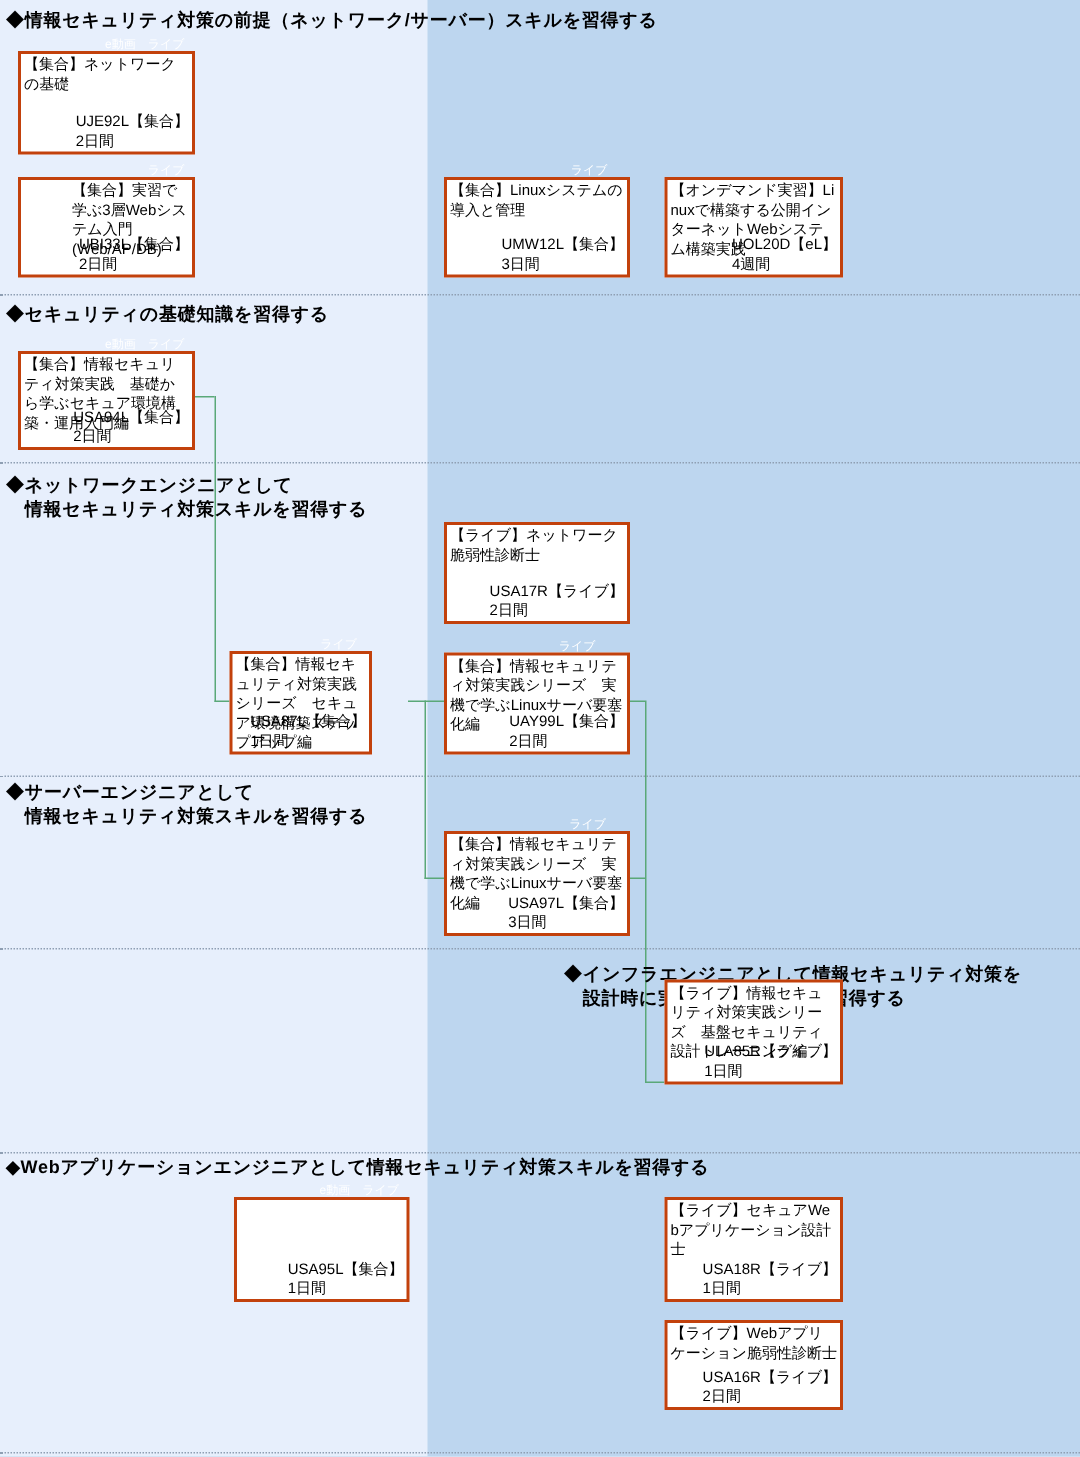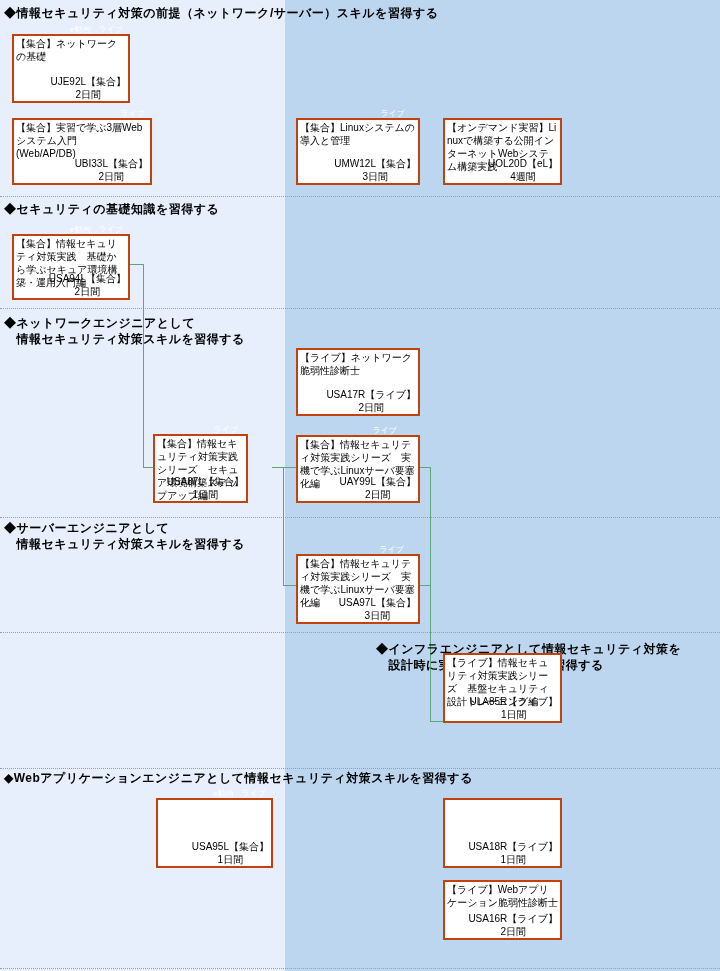--- a/index.html
+++ b/index.html
@@ -6,21 +6,21 @@
   #stage{
     position:relative;width:720px;height:971px;overflow:hidden;
     background:#bdd6ef;
     font-family:Liberation Sans, sans-serif;color:#000;
   }
   .band{position:absolute;top:0;height:971px;}
   .divider{position:absolute;left:0;width:720px;height:0;border-top:1px dotted #8f9fb3;}
   .hdr{position:absolute;font-size:12px;font-weight:bold;line-height:16px;white-space:pre-line;letter-spacing:0.5px;}
   .box{position:absolute;background:#ffffff;border:2px solid #c2410c;box-sizing:border-box;}
   .box .title{font-size:10px;line-height:13px;padding:1px 2px;word-break:break-all;}
-  .box .meta{position:absolute;right:2px;bottom:0;text-align:center;font-size:10px;line-height:13px;}
+  .box .meta{position:absolute;right:2px;bottom:0;text-align:left;font-size:10px;line-height:13px;}
   .badges{position:absolute;top:-11px;right:2px;display:flex;gap:2px;}
   .badge{display:inline-block;height:10px;line-height:10px;padding:0 3px;font-size:8px;color:#ffffff;white-space:nowrap;}
   .conn{position:absolute;}
 </style>
 </head>
 <body>
 
 <div id="stage" style="background-color: rgb(189, 214, 239);">
 
   <div class="band" style="left: 0px; width: 285px; background-color: rgb(231, 239, 252);"></div>
@@ -55,21 +55,21 @@
 
   <div class="box" style="left:12px;top:34px;width:118px;height:69px;">
     <span class="badges">
       <span class="badge">e動画</span>
       <span class="badge">ライブ</span>
     </span>
     <div class="title">【集合】ネットワークの基礎</div>
     <div class="meta"><span>UJE92L【集合】</span><br><span>2日間</span></div>
   </div>
 
-  <div class="box" style="left:12px;top:118px;width:140px;height:67px;">
+  <div class="box" style="left:12px;top:118px;width:118px;height:67px;padding-left:32px;">
     <span class="badges">
       <span class="badge">ライブ</span>
     </span>
     <div class="title"><span>【集合】実習で学ぶ3層Webシステム入門</span><br><span>(Web/AP/DB)</span></div>
     <div class="meta"><span>UBI33L【集合】</span><br><span>2日間</span></div>
   </div>
 
   <div class="box" style="left:296px;top:118px;width:124px;height:67px;">
     <span class="badges" style="right:10px;">
       <span class="badge">ライブ</span>
@@ -128,20 +128,21 @@
 
   <div class="box" style="left:156px;top:798px;width:117px;height:70px;">
     <span class="badges">
       <span class="badge">e動画</span>
       <span class="badge">ライブ</span>
     </span>
     <div class="meta"><span>USA95L【集合】</span><br><span>1日間</span></div>
   </div>
 
   <div class="box" style="left:443px;top:798px;width:119px;height:70px;">
+    <div class="title">【ライブ】セキュアWebアプリケーション設計士</div>
     <div class="meta"><span>USA18R【ライブ】</span><br><span>1日間</span></div>
   </div>
 
   <div class="box" style="left:443px;top:880px;width:119px;height:60px;">
     <div class="title">【ライブ】Webアプリケーション脆弱性診断士</div>
     <div class="meta"><span>USA16R【ライブ】</span><br><span>2日間</span></div>
   </div>
 
 </div>
 

